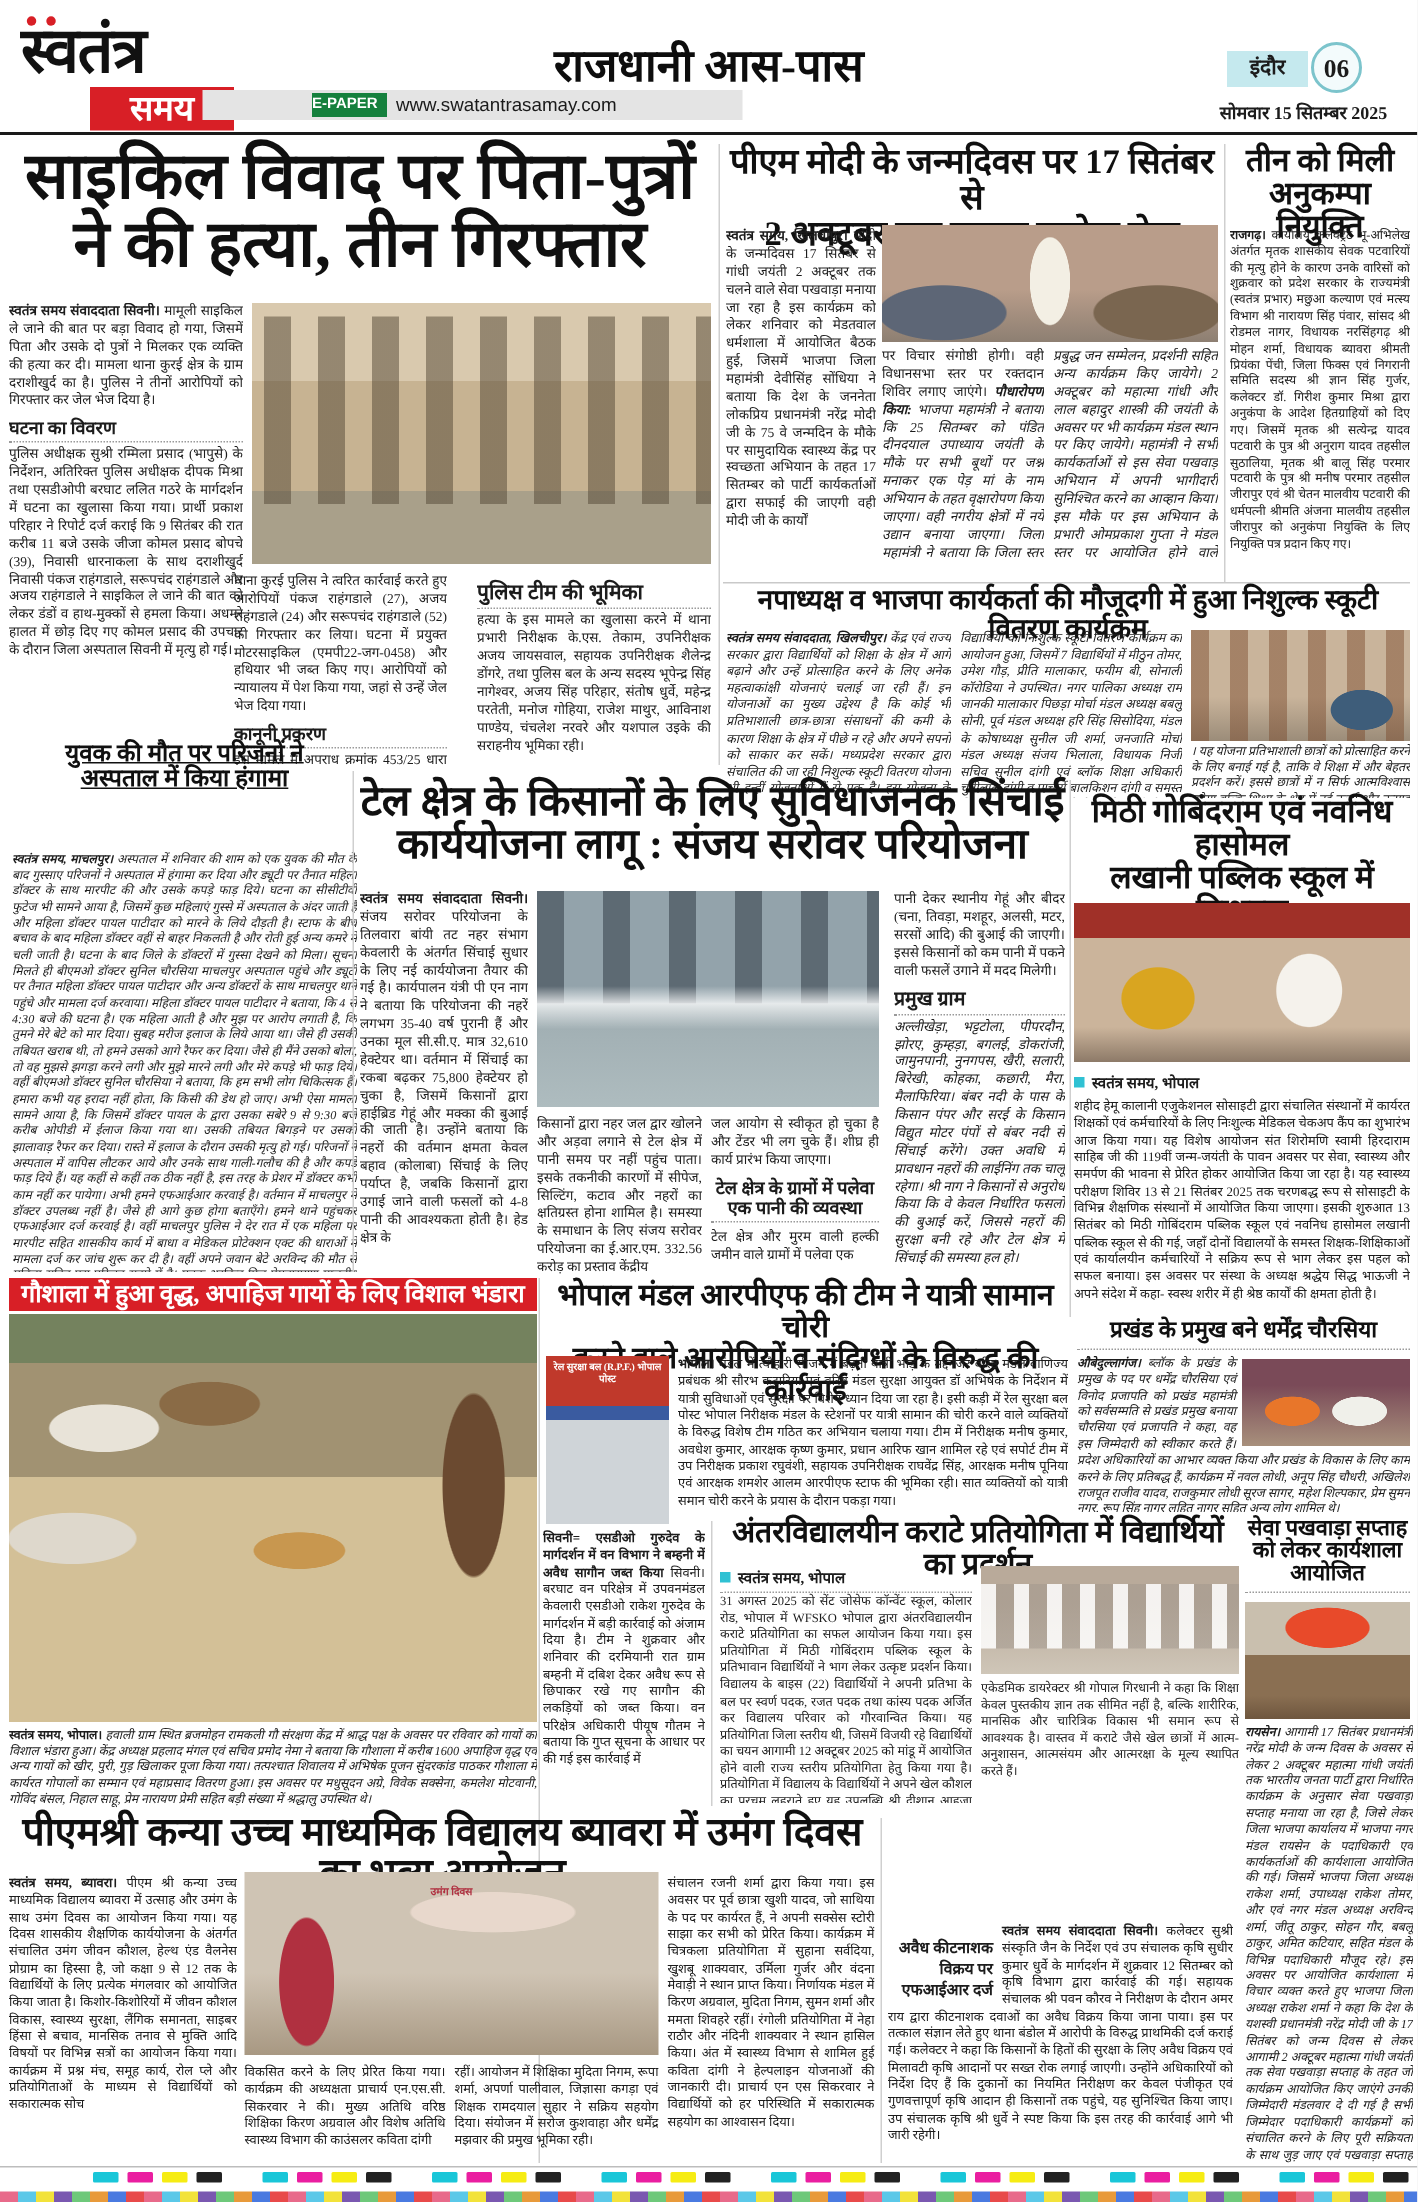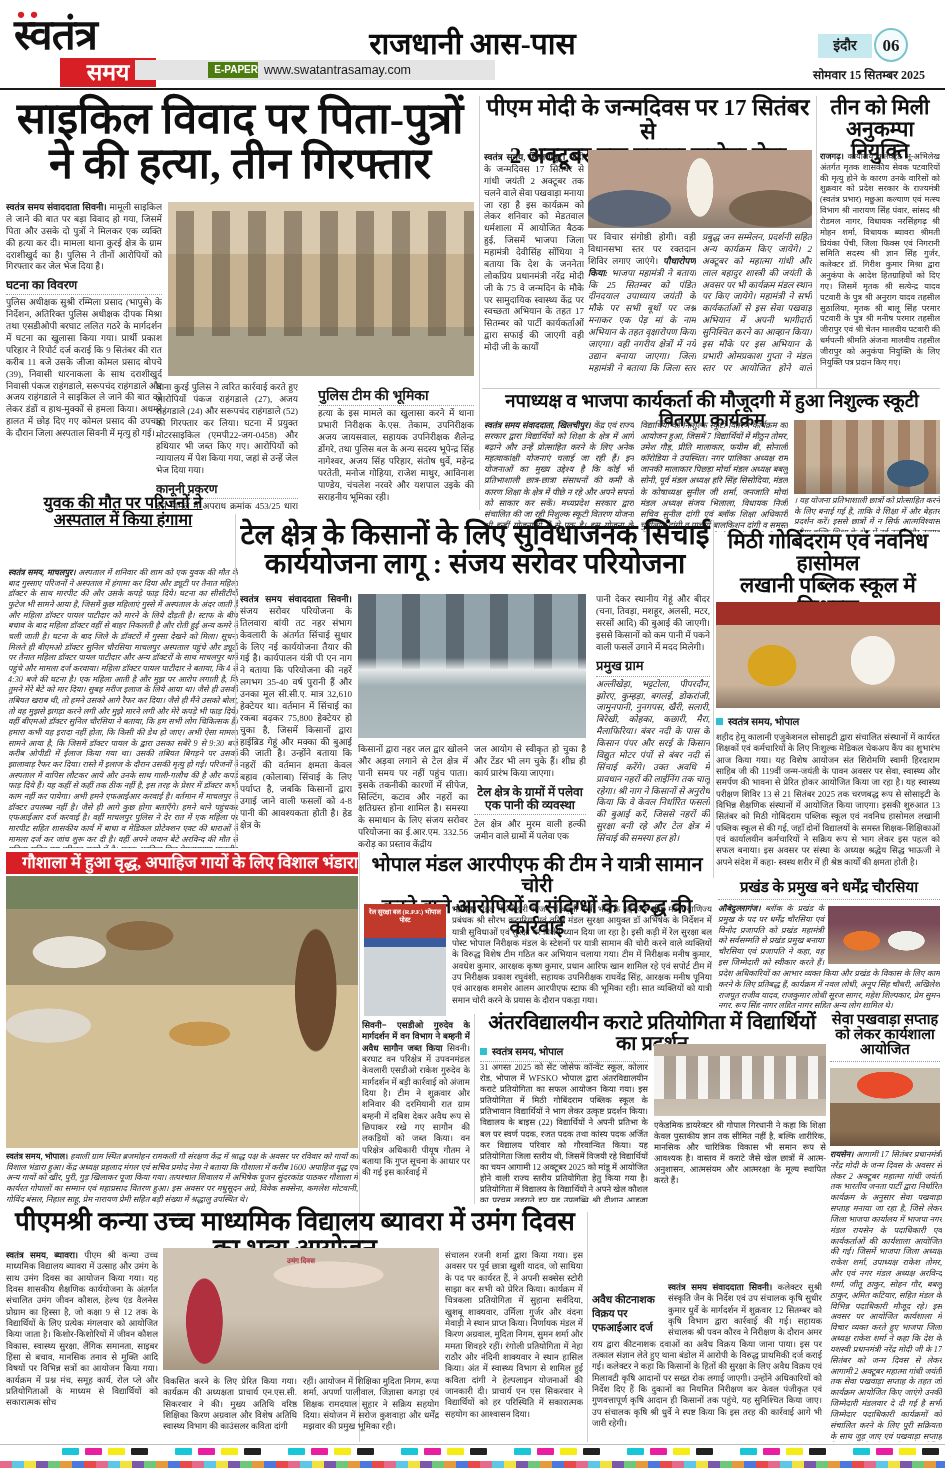--- a/index.html
+++ b/index.html
@@ -16,32 +16,32 @@
   .photo{position:absolute;overflow:hidden;}
   .cap{font-size:8.2px;line-height:1.3;font-style:italic;text-align:justify;overflow:hidden;}
   .vrule{position:absolute;width:1px;background:#cfcfcf;}
   .hrule{position:absolute;height:1px;background:#c9c9c9;}
   
   .logo-top{font-size:42px;font-weight:bold;color:#111;line-height:1;letter-spacing:-1px;}
   .logo-dot{color:#d81f26;}
   .logo-red{background:#d81f26;color:#fff;font-weight:bold;font-size:23px;text-align:center;line-height:29px;}
   .section-title{font-size:30px;font-weight:bold;text-align:center;color:#0d0d0d;}
   .graybar{background:#e4e4e4;}
-  .epaper{background:#4d7c0f;color:#fff;font-weight:bold;font-size:10px;text-align:right;line-height:16px;
+  .epaper{background:#15803d;color:#fff;font-weight:bold;font-size:10px;text-align:left;line-height:16px;
           font-family:"Liberation Sans",sans-serif;}
   .url{font-size:12.5px;font-family:"Liberation Sans",sans-serif;color:#1a1a1a;line-height:18px;}
   .citybox{background:#c5e9ee;font-size:14px;font-weight:bold;text-align:center;line-height:24px;}
   .pagecircle{background:#f3fbfc;border:2px solid #7cc4cc;border-radius:50%;font-size:17px;font-weight:bold;
               text-align:center;line-height:31px;}
   .hdate{font-size:12px;font-weight:bold;text-align:center;}
-  .banner-red{background:#d81f26;color:#fff;font-weight:bold;font-size:16.5px;text-align:right;line-height:22px;}
+  .banner-red{background:#d81f26;color:#fff;font-weight:bold;font-size:16.5px;text-align:center;line-height:22px;}
   .byline-row{font-size:10px;font-weight:bold;}
   .cyansq{display:inline-block;width:7px;height:7px;background:#2fc1d3;margin-right:5px;}
   .inset-quote{float:left;width:70px;margin:3px 6px 2px 0;font-weight:bold;font-size:10.5px;line-height:1.35;
-               text-align:left;padding-top:8px;}
+               text-align:right;padding-top:8px;}
   .photo-float{float:right;width:112px;height:58px;margin:2px 0 2px 4px;}
   
   .ph-police{background:
     repeating-linear-gradient(90deg,rgba(82,70,52,.5) 8px 26px,rgba(0,0,0,0) 26px 44px),
     linear-gradient(180deg,#d9c9ae 0 30%,#c7b392 30% 72%,#a9a08a 72% 100%);
     background-size:100% 72%,100% 100%;background-position:0 18%,0 0;background-repeat:no-repeat;}
   .ph-meeting{background:
     radial-gradient(ellipse 22px 48px at 50% 48%,#f3efe4 0 60%,transparent 62%),
     radial-gradient(ellipse 70px 30px at 18% 75%,#5d6676 0 60%,transparent 62%),
     radial-gradient(ellipse 70px 30px at 82% 75%,#7a6650 0 60%,transparent 62%),

